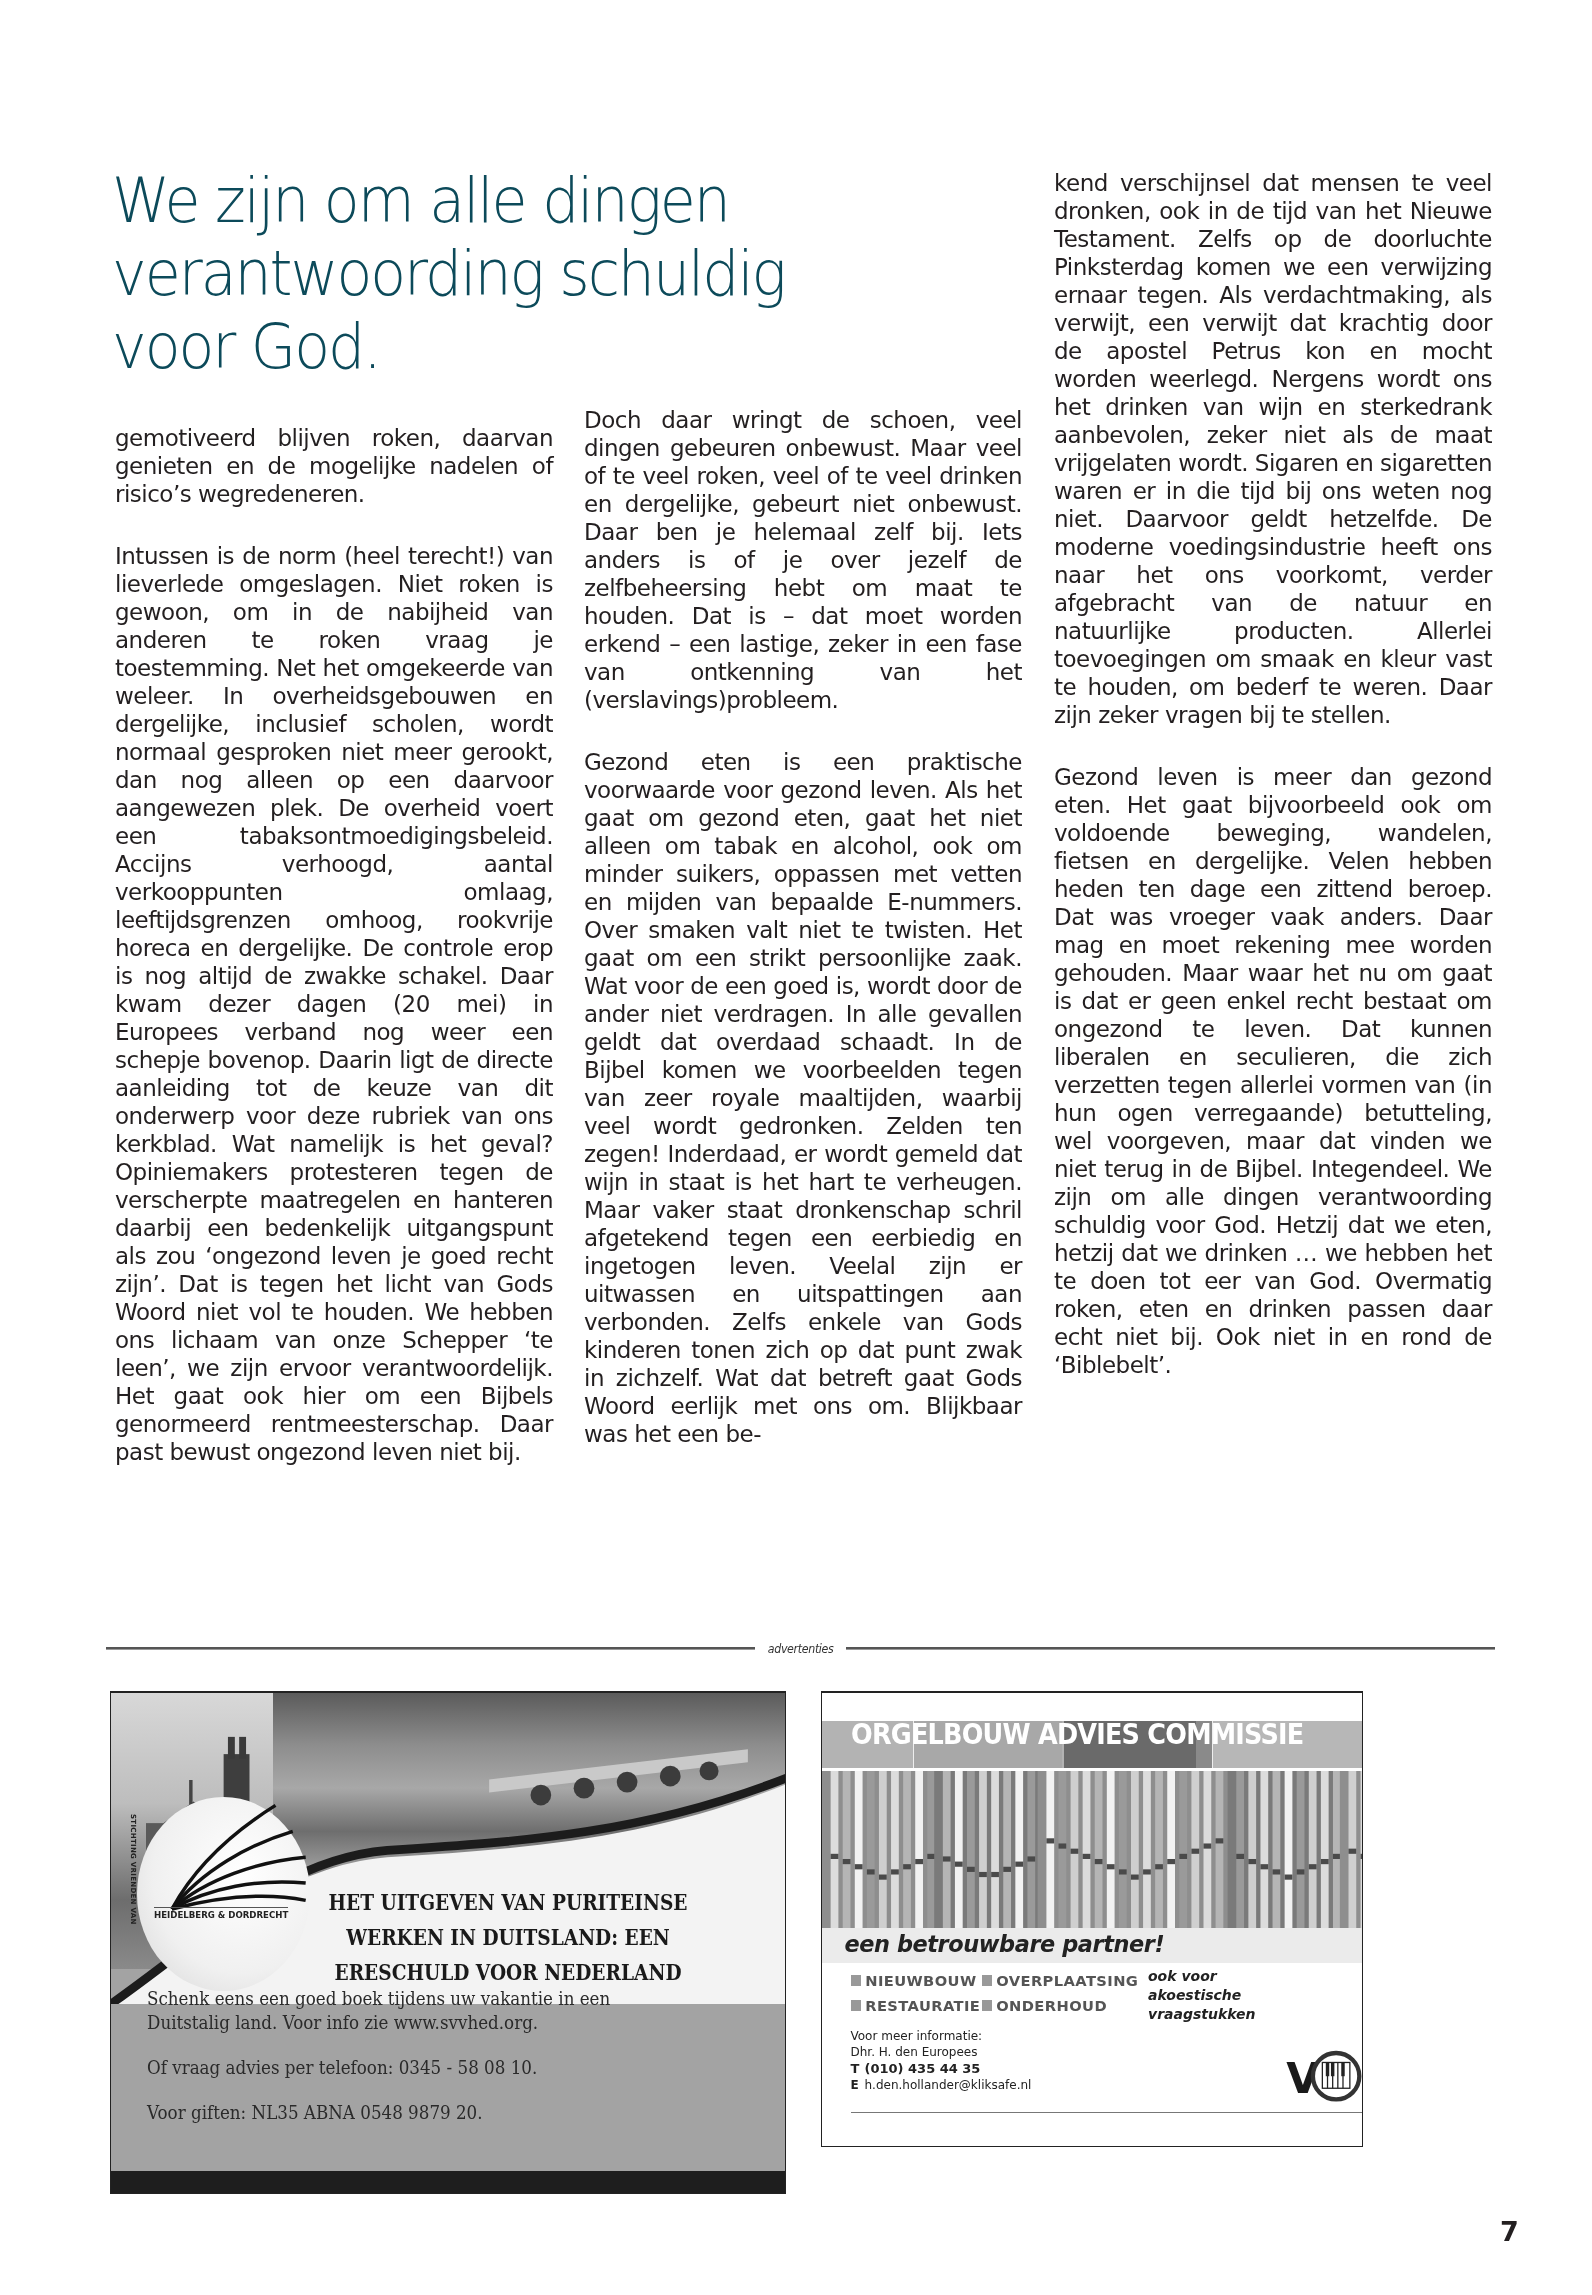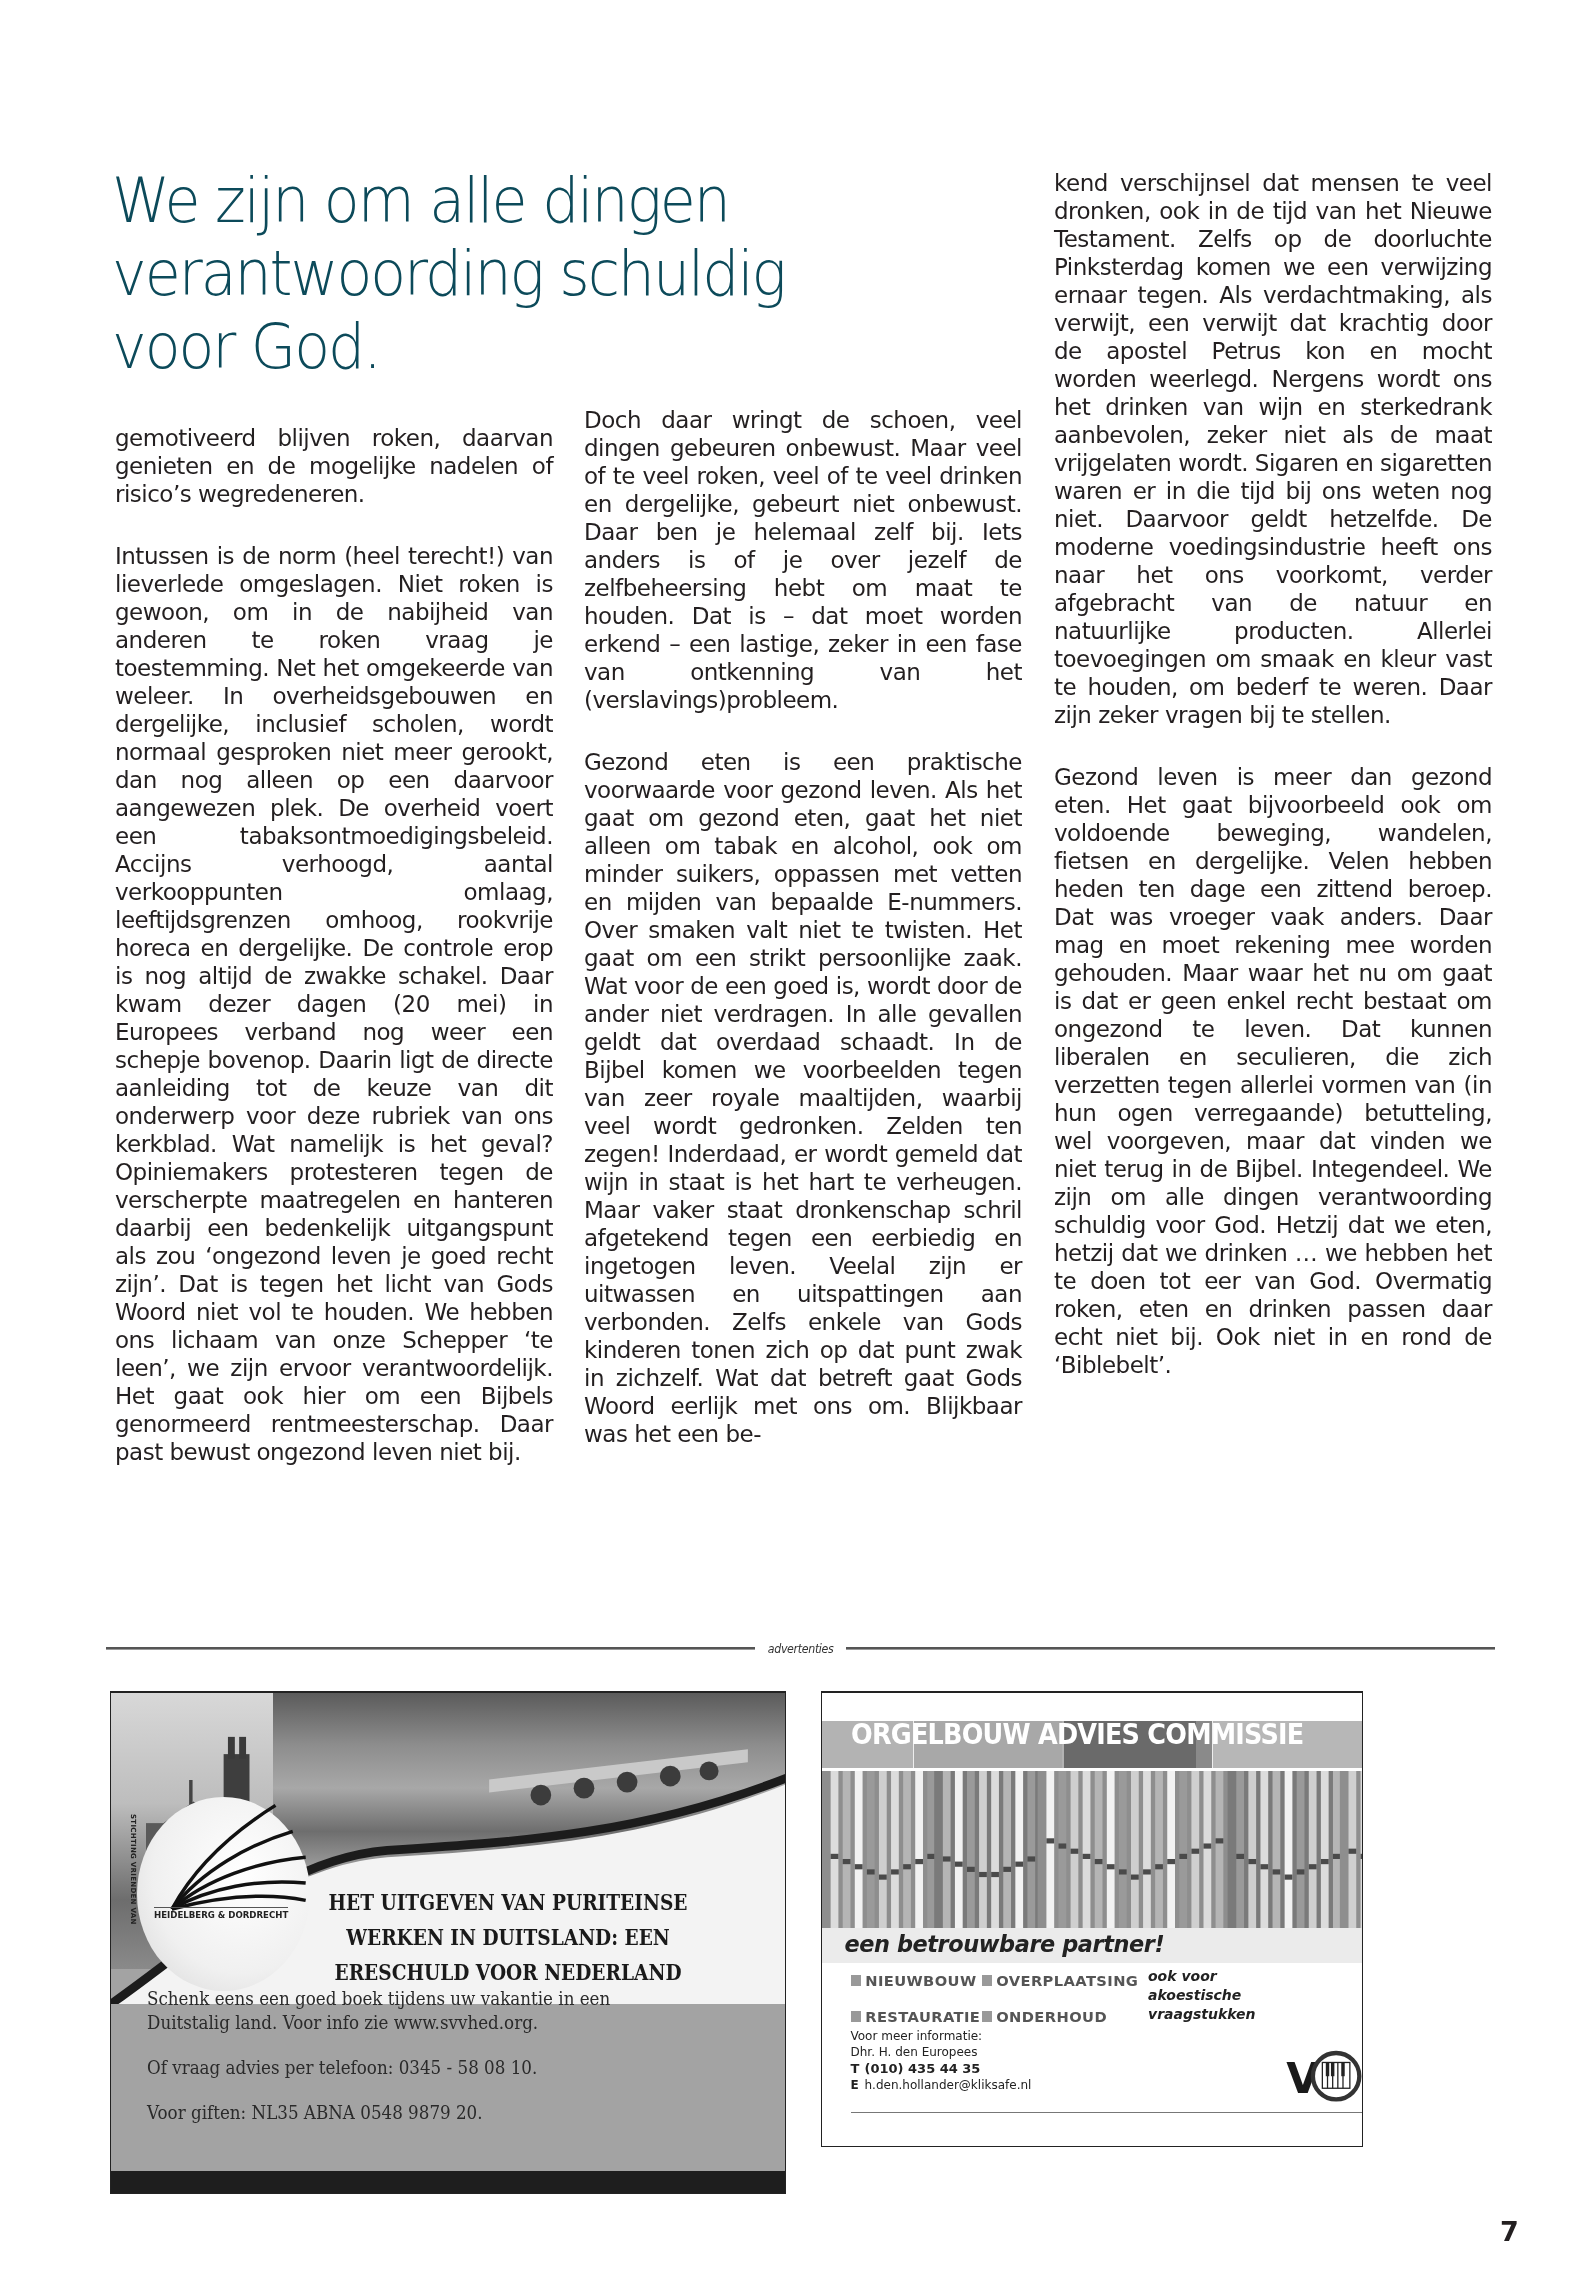--- a/index.html
+++ b/index.html
@@ -101,21 +101,21 @@
     white-space: nowrap;
   }
   .ad2 .organ { position: absolute; left: 0; top: 78px; width: 662px; height: 157px; background: #8c8c8c; }
   .ad2 .tagline-band { position: absolute; left: 0; top: 235px; width: 100%; height: 35px; background: #ebebeb; }
   .ad2 .tagline {
     position: absolute; left: 22.4px; top: 238px; font-style: italic; font-weight: bold;
     font-size: 22.4px; color: #222; letter-spacing: -0.4px;
   }
   .ad2 .services {
     position: absolute; left: 28.5px; top: 279px; display: grid;
-    grid-template-columns: 131px 161px; row-gap: 19px;
+    grid-template-columns: 131px 161px; row-gap: 8px;
   }
   .ad2 .svc { font-weight: bold; font-size: 14.7px; color: #555; letter-spacing: 0.4px; display: flex; align-items: center; white-space: nowrap; }
   .ad2 .svc .sq { display: inline-block; width: 10.4px; height: 10.4px; background: #999; margin-right: 4.3px; }
   .ad2 .extra {
     position: absolute; left: 326px; top: 274px; width: 121px; font-style: italic; font-weight: bold;
     font-size: 14px; line-height: 19px; color: #222;
   }
   .ad2 .contact {
     position: absolute; left: 28.5px; top: 335px; font-size: 12px; line-height: 16.4px; color: #222;
   }

